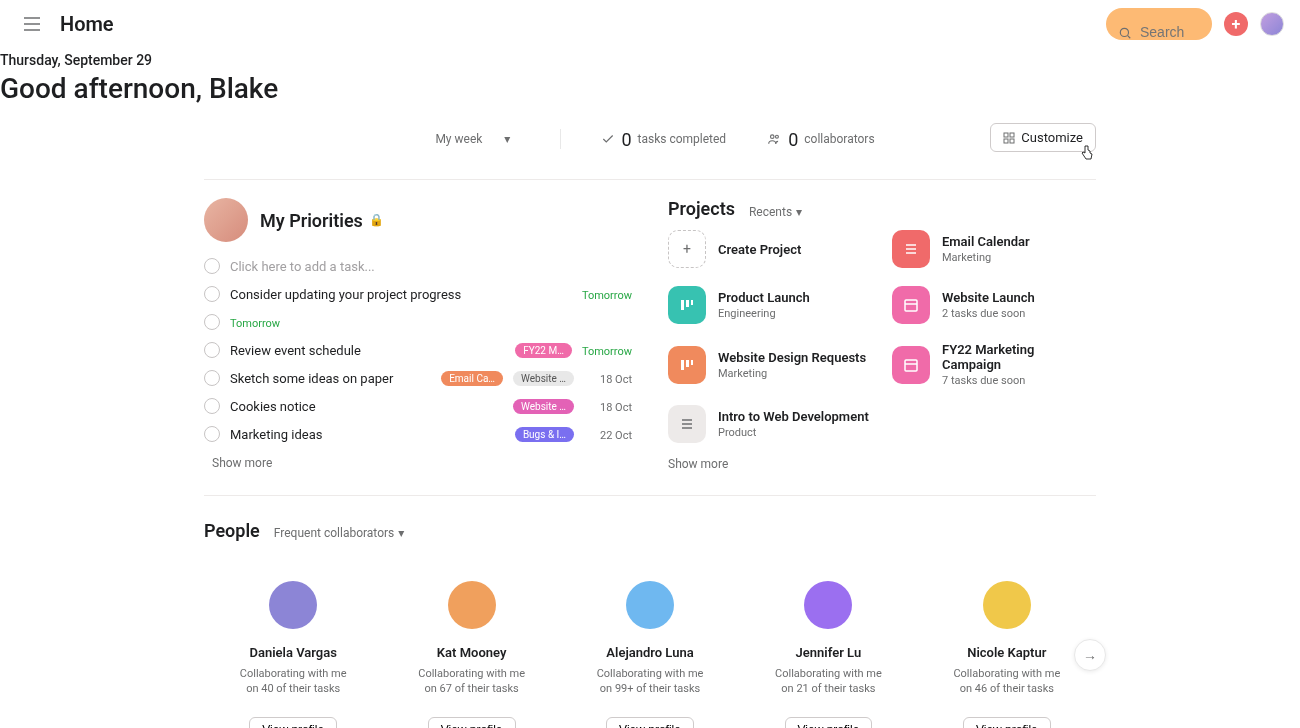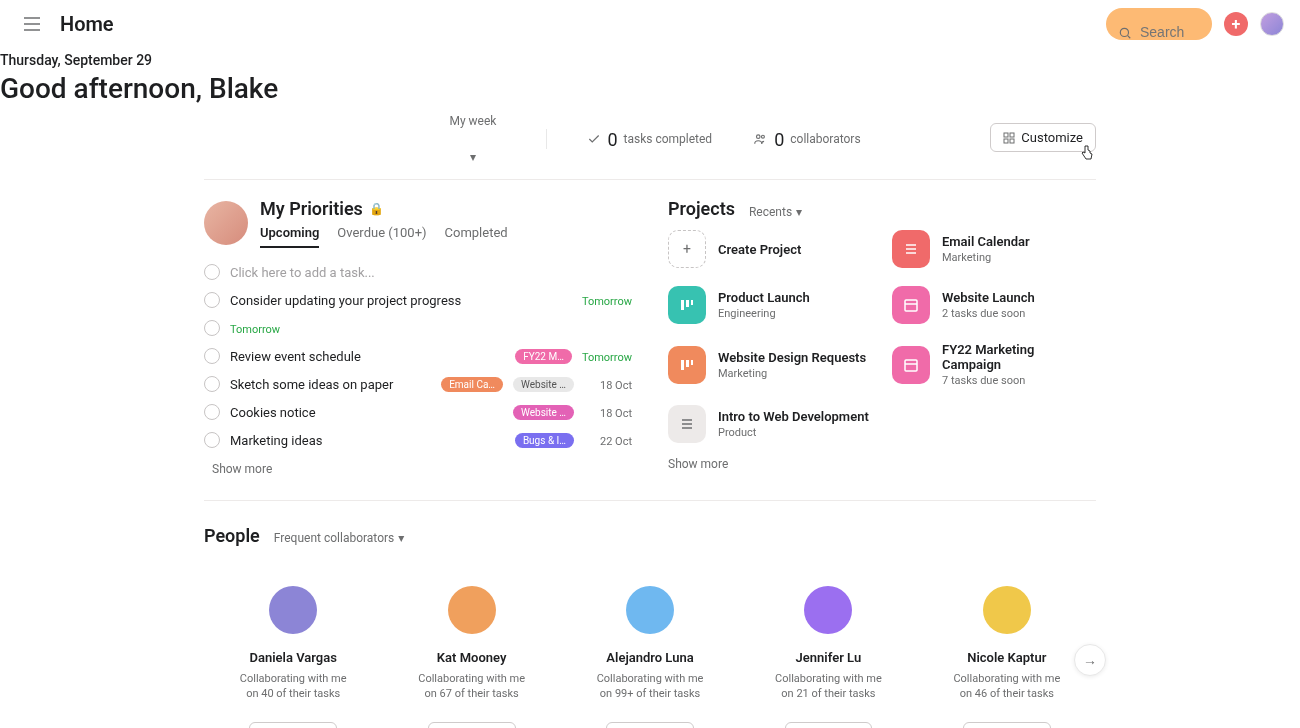--- a/index.html
+++ b/index.html
@@ -64,21 +64,20 @@
     display:flex;align-items:center;justify-content:center;
     gap:40px;
     margin-top:18px;
     height:32px;
   }
   .pill {
     display:flex;align-items:center;gap:22px;
     font-size:12px;color:#6d6e6f;
     padding:4px 10px;border-radius:14px;
     cursor:pointer;
-    flex-direction:column;
   }
   .stat {
     display:flex;align-items:center;gap:6px;color:#6d6e6f;font-size:12px;
   }
   .stat .num { font-size:18px;color:#1e1f21; }
   .divider-v { width:1px;height:20px;background:#e8e8e8; }
   .customize-btn {
     position:absolute; right:204px; top:0;
     display:flex;align-items:center;gap:6px;
     border:1px solid #cfcbcb;border-radius:6px;
@@ -269,25 +268,20 @@
 <div class="cols">
 
   <div class="col">
     <div class="prio-header">
       <div class="avatar-md"></div>
       <div>
         <div class="prio-title-row">
           <span class="prio-title">My Priorities</span>
           <span class="lock">🔒</span>
         </div>
-        <div class="tabs">
-          <div class="tab active">Upcoming</div>
-          <div class="tab">Overdue (100+)</div>
-          <div class="tab">Completed</div>
-        </div>
       </div>
     </div>
     <div class="task-list">
       <div class="task">
         <div class="check"></div>
         <div class="task-name placeholder">Click here to add a task...</div>
       </div>
       <div id="tasks-mount">
           <div class="task">
             <div class="check"></div>

